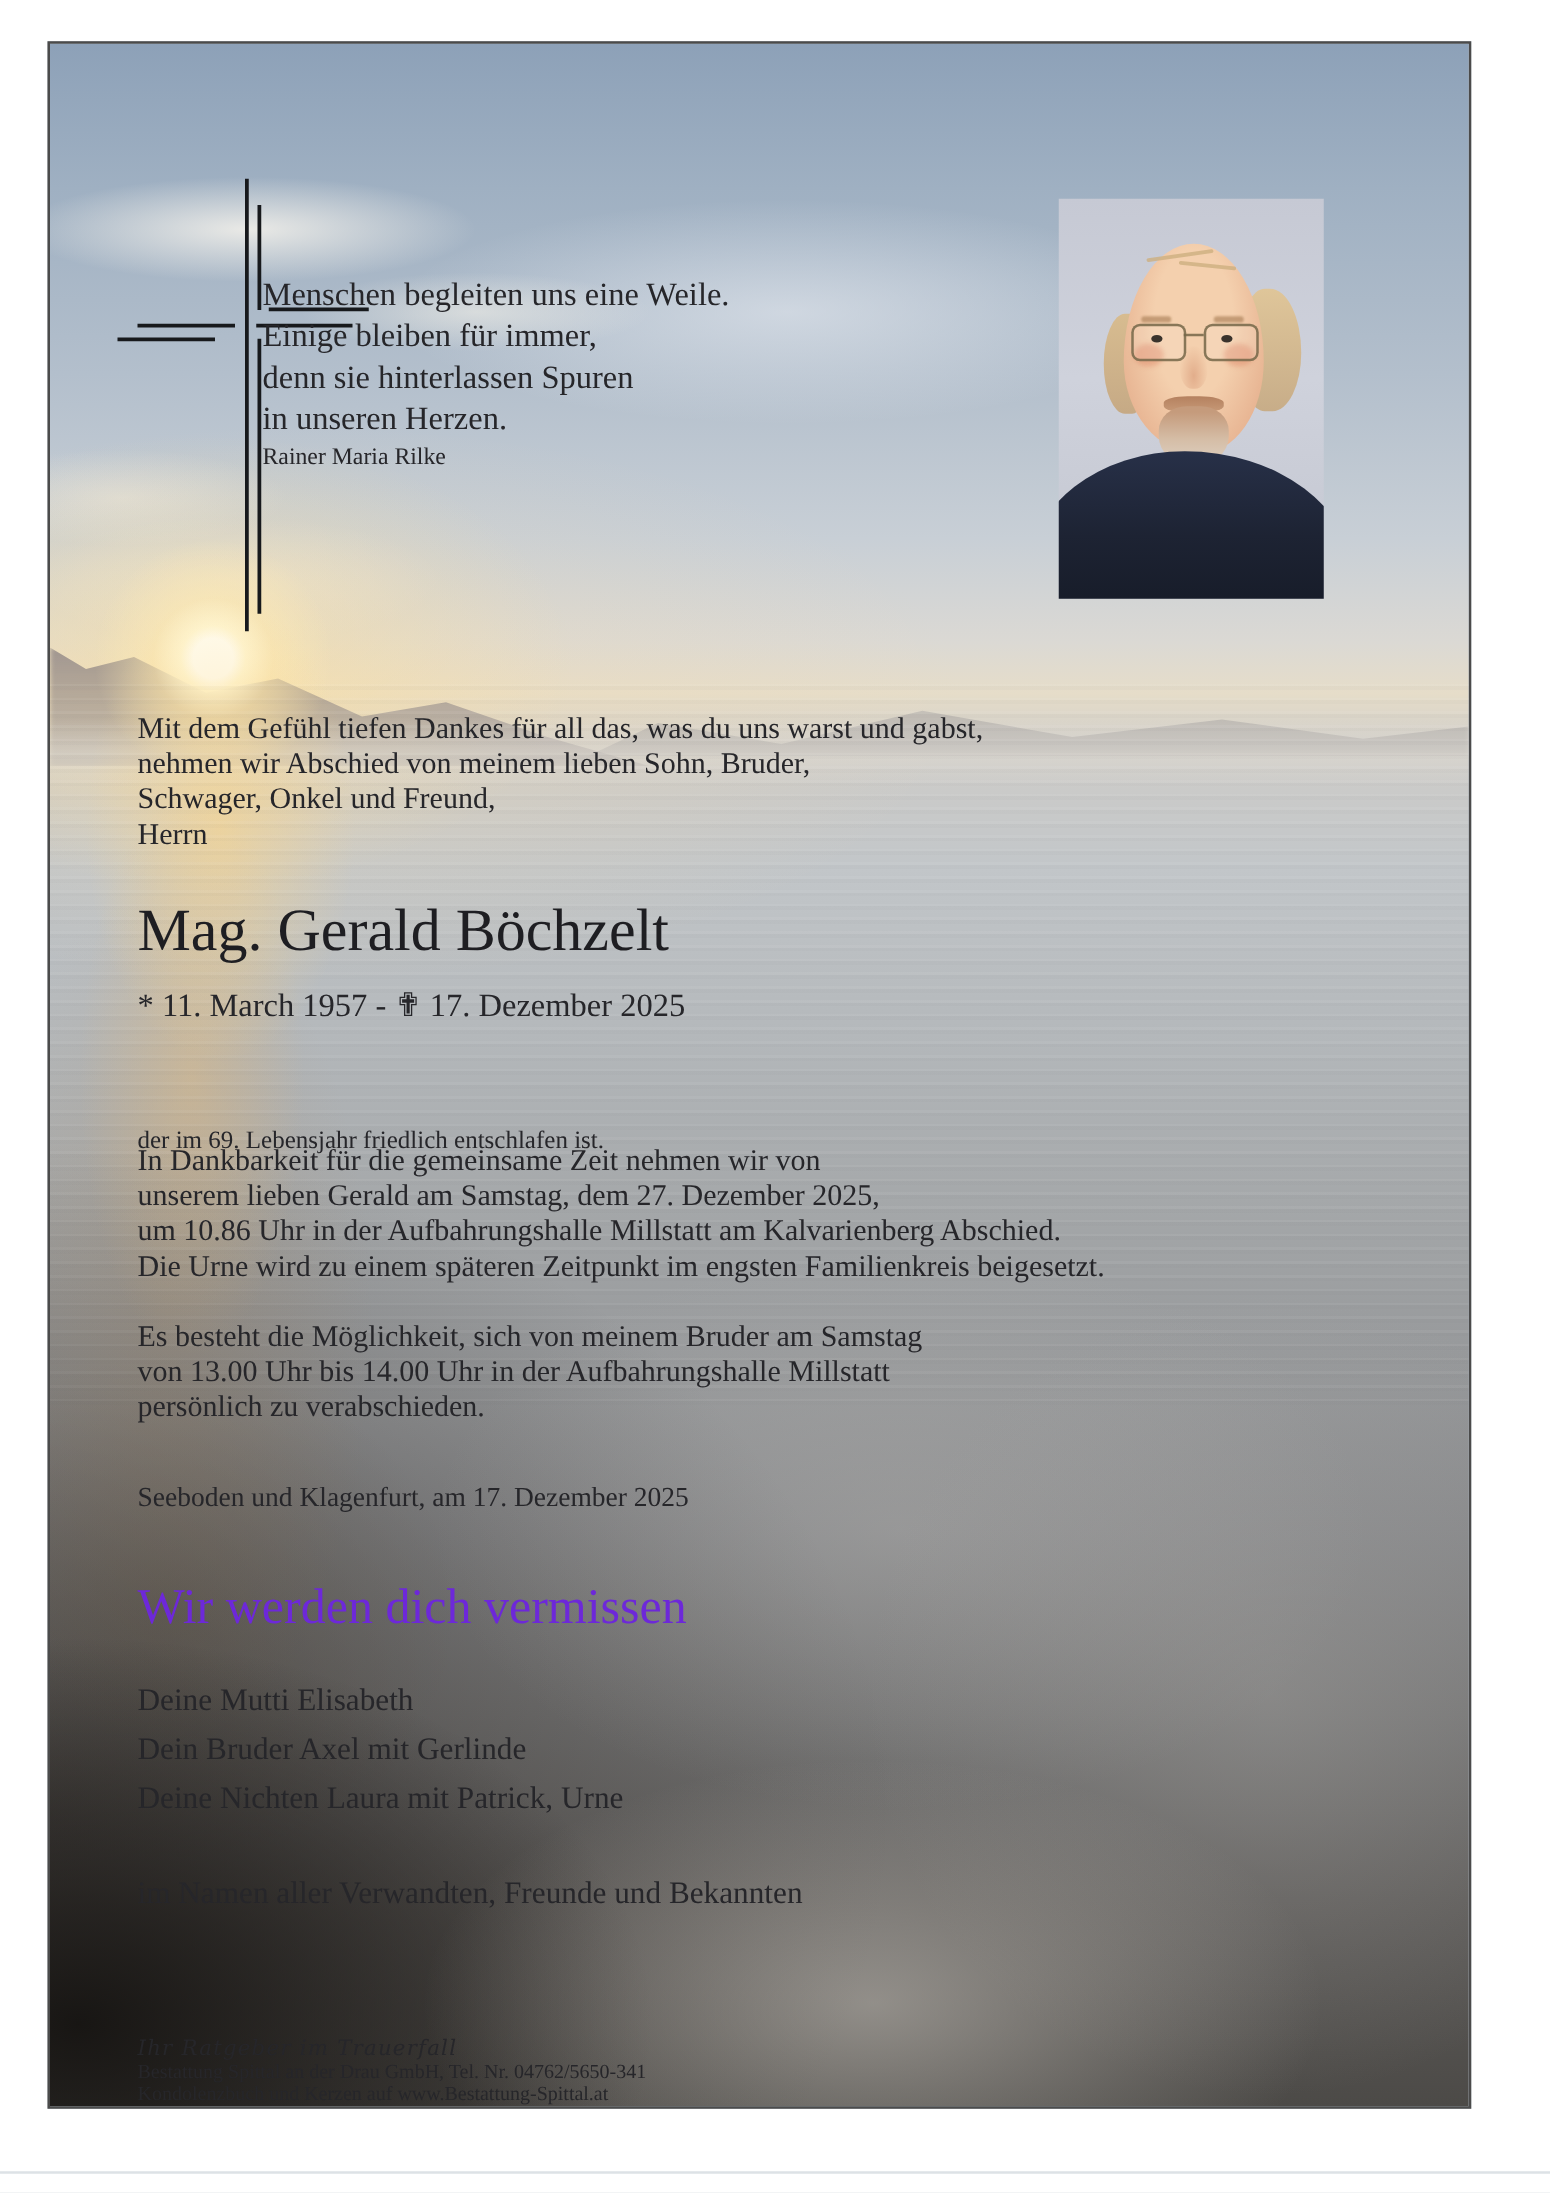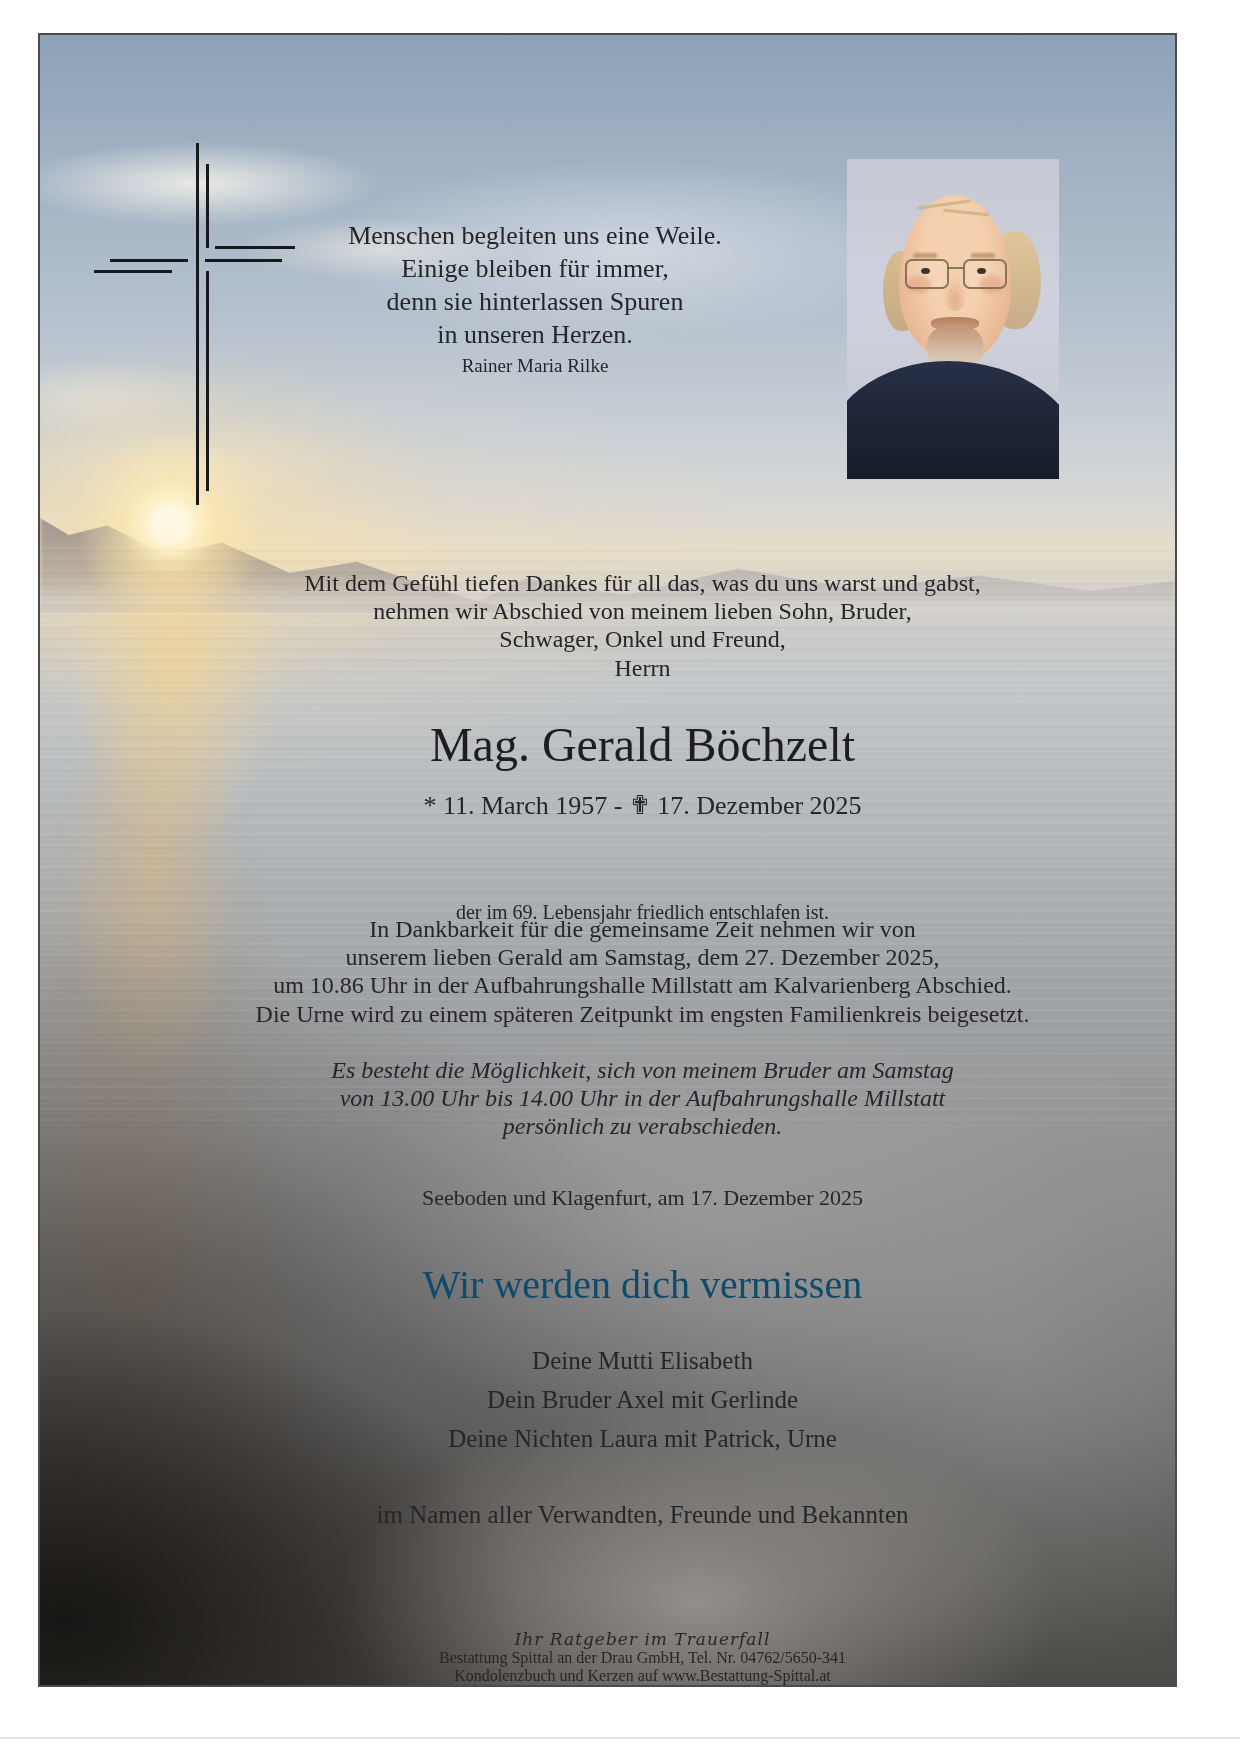--- a/index.html
+++ b/index.html
@@ -81,33 +81,33 @@
     background:linear-gradient(180deg,#b5815f,#c79a78);}
   .p-goatee{position:absolute;left:80px;top:166px;width:56px;height:48px;
     border-radius:42% 42% 52% 52%;
     background:linear-gradient(180deg, #c59b7c 10%, #d5bda6 55%, #ded2c4 100%);}
   .p-shirt{position:absolute;left:-24px;right:-24px;bottom:-6px;height:124px;
     border-radius:48% 52% 0 0 / 78% 82% 0 0;
     background:linear-gradient(180deg,#273048 0%,#1d2333 55%,#171c29 100%);}
   .p-neck{position:absolute;left:88px;top:196px;width:40px;height:28px;background:#e3ab89;}
 
   
-  .block{position:absolute;left:70px;right:0;text-align:center;color:#26262a;}
+  .block{position:absolute;left:70px;right:0;color:#26262a;}
   .b-quote{left:170px;right:auto;width:650px;top:184px;font-size:26px;line-height:33px;}
   .b-quote .attr{font-size:19px;line-height:24px;margin-top:3px;}
   .b-intro{top:534px;font-size:24px;line-height:28px;}
   .b-herrn{top:620px;font-size:24px;}
   .b-name{top:682px;font-size:48px;color:#1e1e22;}
   .b-dates{top:755px;font-size:26px;font-family:"Liberation Serif","DejaVu Sans",serif;}
   .b-derim{top:866px;font-size:20px;}
   .b-funeral{top:880px;font-size:24px;line-height:28px;}
   .b-urn{top:966px;font-size:24px;}
-  .b-viewing{top:1021px;font-size:24px;line-height:28px;font-style:italic;}
+  .b-viewing{top:1021px;font-size:24px;line-height:28px;}
   .b-seeboden{top:1150px;font-size:22px;}
-  .b-farewell{top:1226px;font-size:40px;color:#0c4a6e;}
+  .b-farewell{top:1226px;font-size:40px;color:#6d28d9;}
   .b-mourners{top:1306px;font-size:25px;line-height:39px;}
   .b-closing{top:1466px;font-size:25px;}
   .b-footer{top:1594px;font-size:16px;line-height:18px;}
   .b-footer .tagline{font-style:italic;font-size:17px;line-height:20px;letter-spacing:1px;
     font-family:"DejaVu Serif","Liberation Serif",serif;}
   .scan-line{position:absolute;left:0;top:1737px;width:100%;height:2px;background:#dde2e6;}
 </style>
 </head>
 <body>
 

